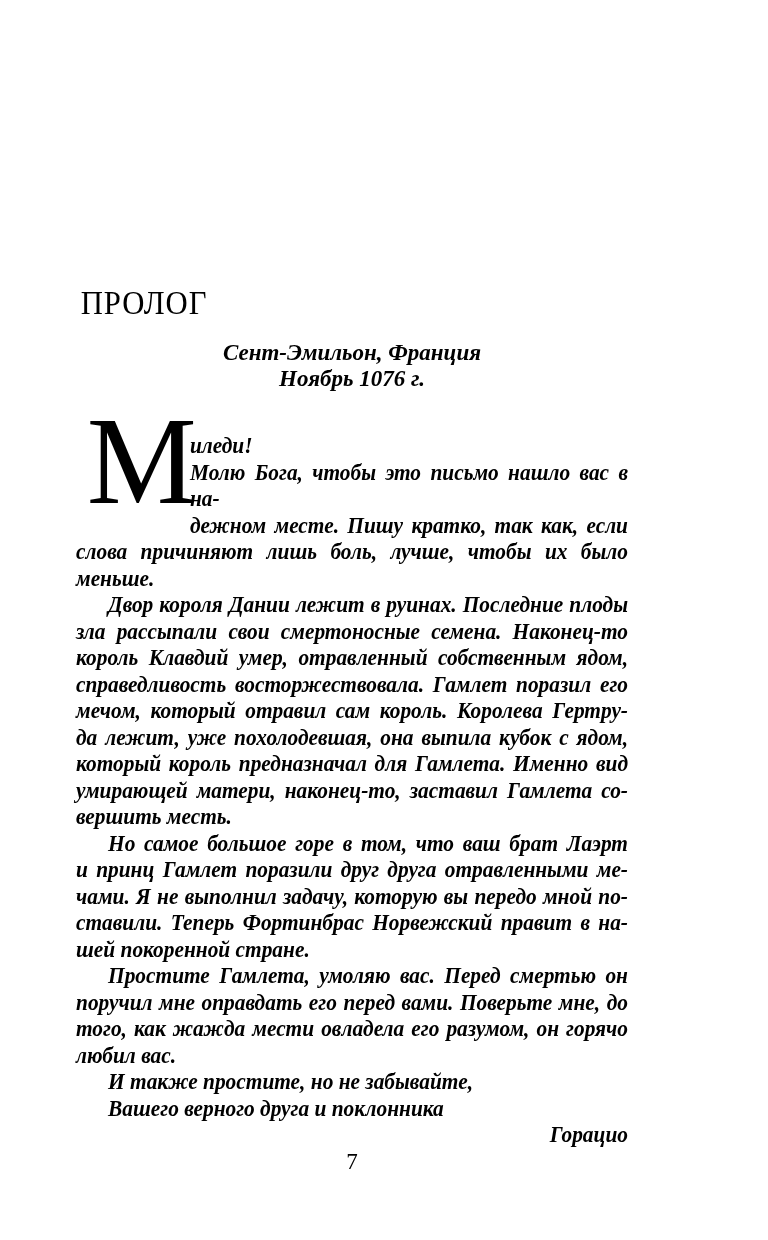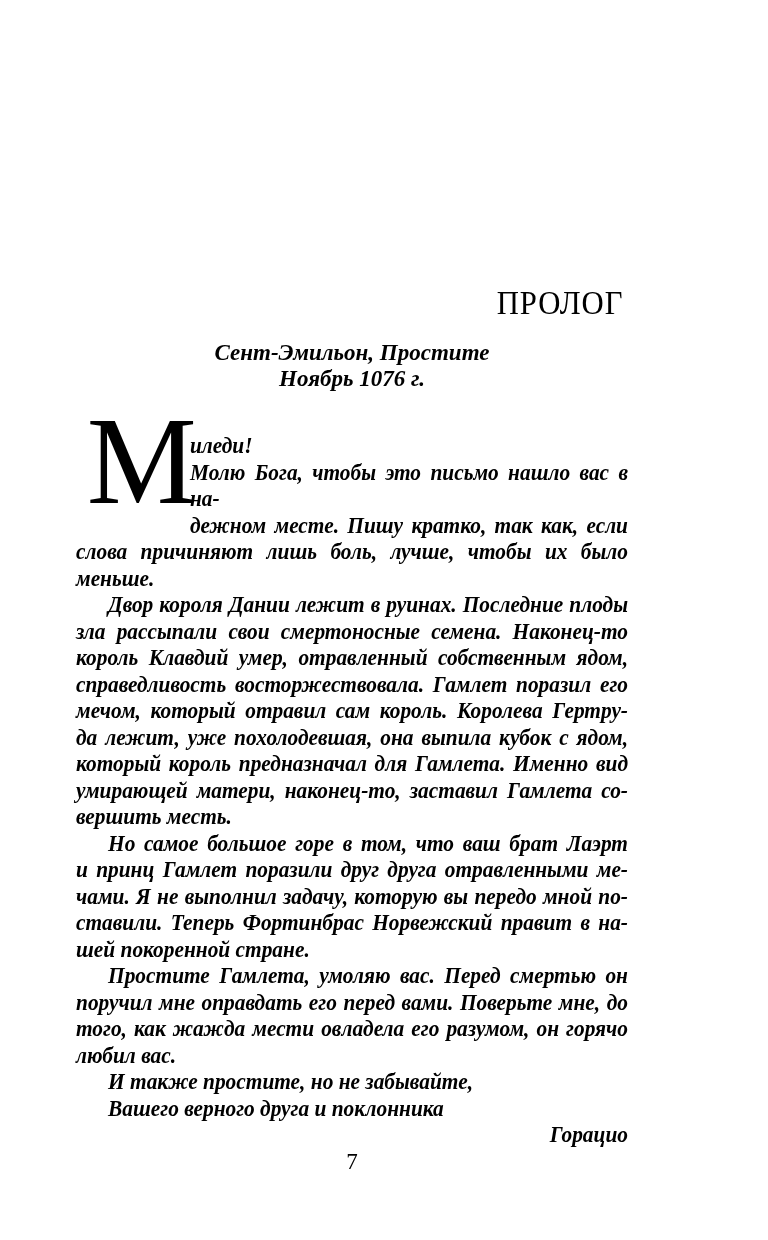--- a/index.html
+++ b/index.html
@@ -10,21 +10,21 @@
     overflow:hidden;
     font-family:"Liberation Serif","DejaVu Serif",serif;
     color:#000;
   }
   .content{
     position:absolute;
     left:76px;top:283px;
     width:552px;
   }
   .title{
-    text-align:right;
+    text-align:left;
     font-size:33px;
     line-height:40px;
     font-weight:normal;
     margin:0;
     letter-spacing:1px;
   }
   .title .squeeze{
     display:inline-block;
     transform:scaleX(0.93);
     transform-origin:50% 50%;
@@ -79,21 +79,21 @@
 </style>
 </head>
 <body>
 
 <div class="page">
   <div class="content">
 
     <h1 class="title"><span class="squeeze">ПРОЛОГ</span></h1>
 
     <div class="dateline">
-      <div>Сент-Эмильон, Простите</div>
+      <div>Сент-Эмильон, Франция</div>
       <div>Ноябрь 1076 г.</div>
     </div>
 
     <div class="letter-wrap">
       <div class="letter-body">
         <span class="dropcap">М</span>
 
       <div class="line dc">иледи!</div>
           <div class="line dc fill">Молю Бога, чтобы это письмо нашло вас в на-</div>
           <div class="line dc fill">дежном месте. Пишу кратко, так как, если</div>

